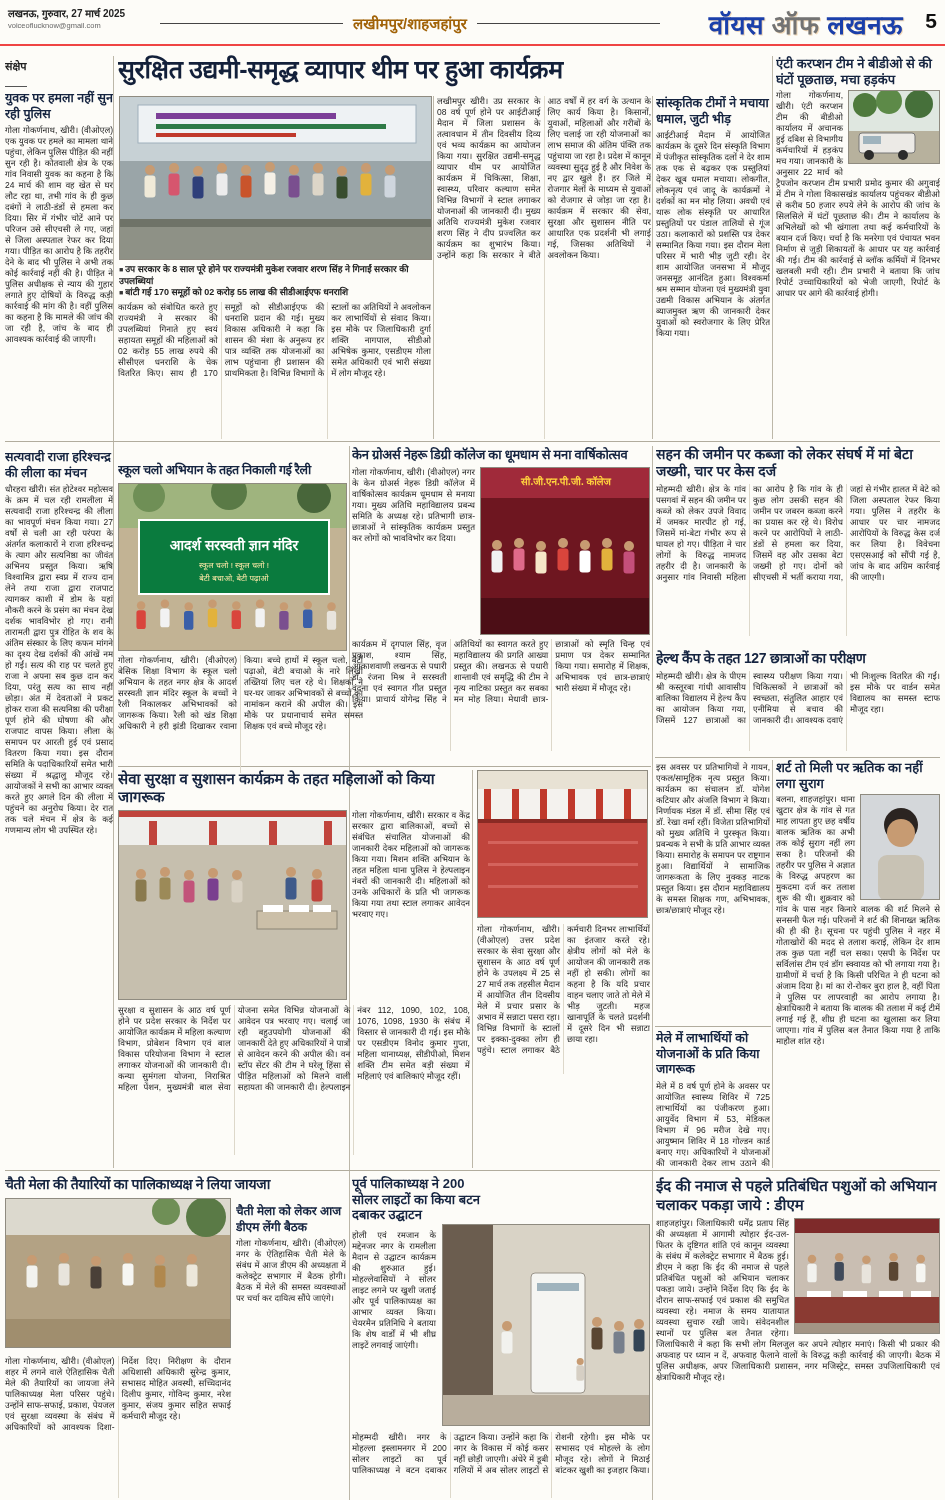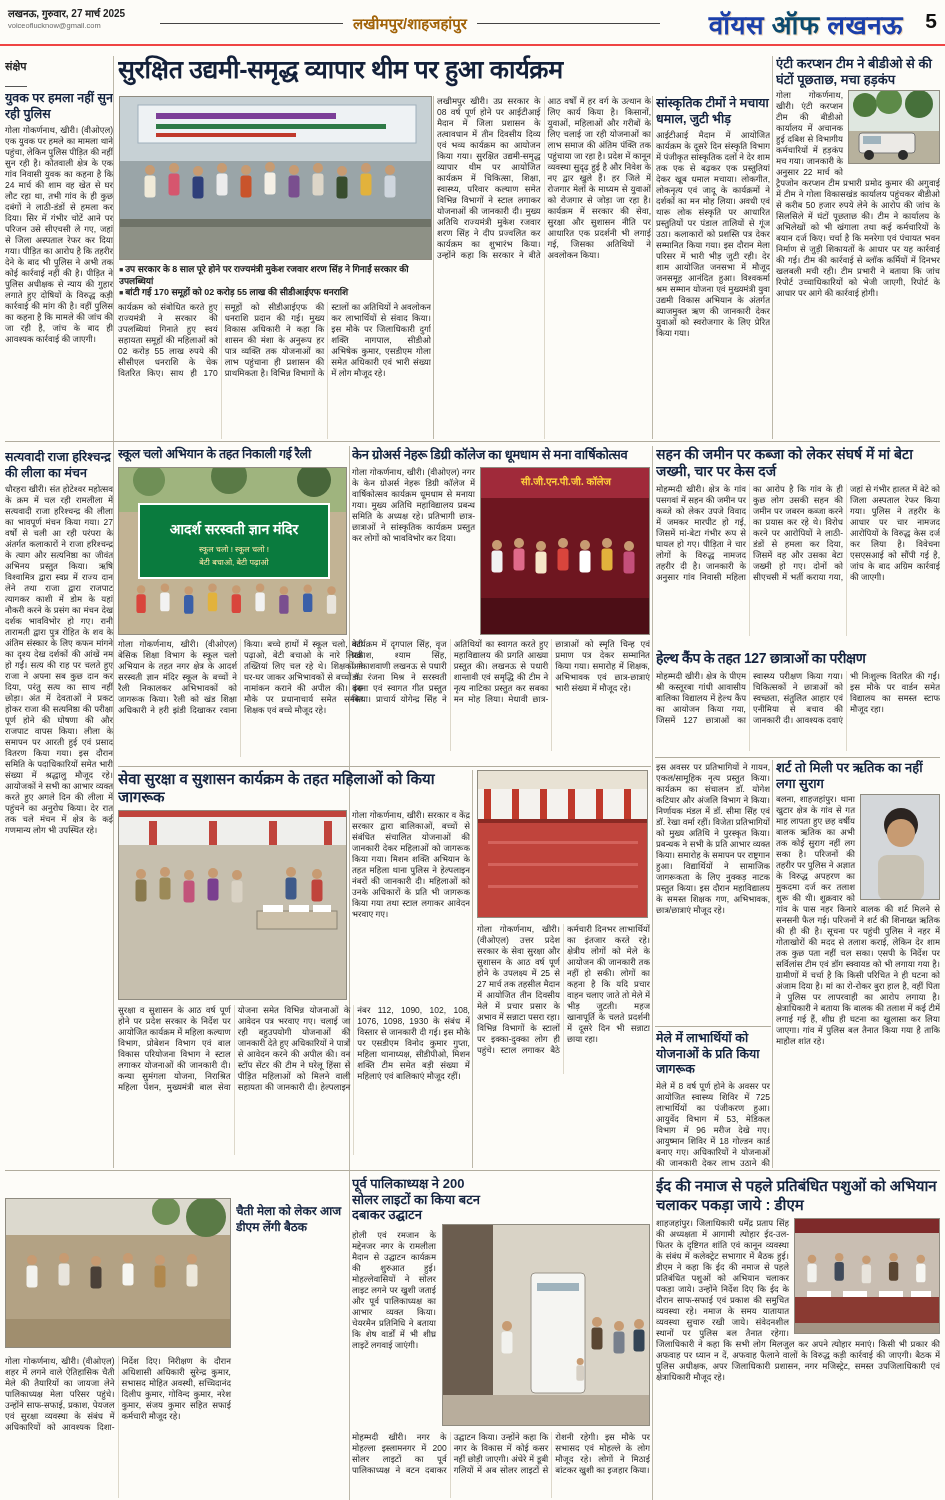--- a/index.html
+++ b/index.html
@@ -9,21 +9,21 @@
   svg text { font-family:inherit; }
 
   
   .mast { position:absolute; left:0; top:0; width:945px; height:46px; border-bottom:2px solid #ef4444; background:#fdfcf8; }
   .mast-date { position:absolute; left:8px; top:6px; font-size:10px; font-weight:bold; color:#222; }
   .mast-mail { position:absolute; left:8px; top:21px; font-size:7.5px; color:#666; }
   .mast-center { position:absolute; left:160px; top:13px; width:500px; display:flex; align-items:center; gap:10px; }
   .mast-center::before,.mast-center::after { content:""; flex:1; border-top:1px solid #444; }
   .mast-edition { font-size:15px; font-weight:bold; color:#a16207; white-space:nowrap; }
   .mast-title { position:absolute; right:42px; top:6px; font-size:26px; font-weight:900; letter-spacing:0.5px; color:#1b3faa; text-shadow:1px 1px 0 #f2d9b8; white-space:nowrap; }
-  .mast-title .of { color:#0c4a6e; }
+  .mast-title .of { color:#737373; }
   .mast-page { position:absolute; right:8px; top:9px; font-size:21px; font-weight:bold; color:#111; }
 
   
   .hl-xl { font-size:25px; line-height:31px; font-weight:800; color:#13203a; letter-spacing:-0.3px; }
   .hl-lg { font-size:20px; line-height:25px; font-weight:800; color:#181818; text-align:center; }
   .hl-md { font-size:14px; line-height:17px; font-weight:bold; color:#152440; margin-bottom:4px; }
   .nowrap { white-space:nowrap; letter-spacing:-0.3px; }
   .hl-sm { font-size:12.5px; line-height:15.5px; font-weight:bold; color:#152440; margin-bottom:3px; }
   .kicker { display:inline-block; font-size:11px; font-weight:bold; color:#222; border-bottom:1px solid #555; padding-bottom:13px; margin-bottom:4px; }
 
@@ -148,21 +148,21 @@
       </svg>
     </div>
     <p class="bt">गोला गोकर्णनाथ, खीरी। एंटी करप्शन टीम की बीडीओ कार्यालय में अचानक हुई दबिश से विभागीय कर्मचारियों में हड़कंप मच गया। जानकारी के अनुसार 22 मार्च को ट्रैपजोन करप्शन टीम प्रभारी प्रमोद कुमार की अगुवाई में टीम ने गोला विकासखंड कार्यालय पहुंचकर बीडीओ से करीब 50 हजार रुपये लेने के आरोप की जांच के सिलसिले में घंटों पूछताछ की। टीम ने कार्यालय के अभिलेखों को भी खंगाला तथा कई कर्मचारियों के बयान दर्ज किए। चर्चा है कि मनरेगा एवं पंचायत भवन निर्माण से जुड़ी शिकायतों के आधार पर यह कार्रवाई की गई। टीम की कार्रवाई से ब्लॉक कर्मियों में दिनभर खलबली मची रही। टीम प्रभारी ने बताया कि जांच रिपोर्ट उच्चाधिकारियों को भेजी जाएगी, रिपोर्ट के आधार पर आगे की कार्रवाई होगी।</p>
   </section>
 
   <section class="abs" style="left:5px;top:450px;width:108px;height:714px">
     <h3 class="hl-sm">सत्यवादी राजा हरिश्चन्द्र की लीला का मंचन</h3>
     <p class="bt">धौरहरा खीरी। संत होटेश्वर महोत्सव के क्रम में चल रही रामलीला में सत्यवादी राजा हरिश्चन्द्र की लीला का भावपूर्ण मंचन किया गया। 27 वर्षों से चली आ रही परंपरा के अंतर्गत कलाकारों ने राजा हरिश्चन्द्र के त्याग और सत्यनिष्ठा का जीवंत अभिनय प्रस्तुत किया। ऋषि विश्वामित्र द्वारा स्वप्न में राज्य दान लेने तथा राजा द्वारा राजपाट त्यागकर काशी में डोम के यहां नौकरी करने के प्रसंग का मंचन देख दर्शक भावविभोर हो गए। रानी तारामती द्वारा पुत्र रोहित के शव के अंतिम संस्कार के लिए कफन मांगने का दृश्य देख दर्शकों की आंखें नम हो गईं। सत्य की राह पर चलते हुए राजा ने अपना सब कुछ दान कर दिया, परंतु सत्य का साथ नहीं छोड़ा। अंत में देवताओं ने प्रकट होकर राजा की सत्यनिष्ठा की परीक्षा पूर्ण होने की घोषणा की और राजपाट वापस किया। लीला के समापन पर आरती हुई एवं प्रसाद वितरण किया गया। इस दौरान समिति के पदाधिकारियों समेत भारी संख्या में श्रद्धालु मौजूद रहे। आयोजकों ने सभी का आभार व्यक्त करते हुए अगले दिन की लीला में पहुंचने का अनुरोध किया। देर रात तक चले मंचन में क्षेत्र के कई गणमान्य लोग भी उपस्थित रहे।</p>
   </section>
 
-  <section class="abs" style="left:118px;top:446px;width:245px;height:320px">
+  <section class="abs" style="left:118px;top:462px;width:245px;height:320px">
     <h3 class="hl-md nowrap" style="font-size:12.5px">स्कूल चलो अभियान के तहत निकाली गई रैली</h3>
     <div class="photo" style="width:229px;height:168px">
       <svg width="229" height="168" viewBox="0 0 229 168">
         <rect width="229" height="168" fill="#c2b394"></rect>
         <rect width="229" height="44" fill="#9fb47e"></rect>
         <circle cx="30" cy="12" r="16" fill="#6f8f56"></circle>
           <circle cx="110" cy="8" r="18" fill="#5a7a46"></circle>
           <circle cx="195" cy="12" r="17" fill="#48663a"></circle>
         <rect x="20" y="36" width="190" height="74" fill="#0a7b3e" stroke="#ffffff" stroke-width="2"></rect>
         <text x="115" y="66" text-anchor="middle" font-size="14" font-weight="bold" fill="#ffffff">आदर्श सरस्वती ज्ञान मंदिर</text>
@@ -278,38 +278,40 @@
         <rect y="48" width="171" height="4" fill="#8a2a24"></rect>
         <rect x="10" y="70" width="150" height="3" fill="#d4635c"></rect>
         <rect x="10" y="92" width="150" height="3" fill="#d4635c"></rect>
         <rect x="10" y="114" width="150" height="3" fill="#d4635c"></rect>
       </svg>
     </div>
     <p class="bt cols2" style="height:150px;margin-top:6px">गोला गोकर्णनाथ, खीरी। (वीओएल) उत्तर प्रदेश सरकार के सेवा सुरक्षा और सुशासन के आठ वर्ष पूर्ण होने के उपलक्ष्य में 25 से 27 मार्च तक तहसील मैदान में आयोजित तीन दिवसीय मेले में प्रचार प्रसार के अभाव में सन्नाटा पसरा रहा। विभिन्न विभागों के स्टालों पर इक्का-दुक्का लोग ही पहुंचे। स्टाल लगाकर बैठे कर्मचारी दिनभर लाभार्थियों का इंतजार करते रहे। क्षेत्रीय लोगों को मेले के आयोजन की जानकारी तक नहीं हो सकी। लोगों का कहना है कि यदि प्रचार वाहन चलाए जाते तो मेले में भीड़ जुटती। महज खानापूर्ति के चलते प्रदर्शनी में दूसरे दिन भी सन्नाटा छाया रहा।</p>
   </section>
 
   <section class="abs" style="left:5px;top:1176px;width:341px;height:322px">
+    <h3 class="hl-md nowrap" style="position:absolute;left:0;top:0;width:341px">चैती मेला की तैयारियों का पालिकाध्यक्ष ने लिया जायजा</h3>
     <div class="photo" style="position:absolute;left:0;top:22px;width:226px;height:150px">
       <svg width="226" height="150" viewBox="0 0 226 150">
         <rect width="226" height="150" fill="#b3a284"></rect>
         <rect width="226" height="36" fill="#dcd9ce"></rect>
         <circle cx="200" cy="18" r="20" fill="#5a7a46"></circle>
           <circle cx="160" cy="12" r="14" fill="#6f8f56"></circle>
         <use href="#pp" x="20" y="56" style="color:#f2f2ee"></use>
         <use href="#pp" x="52" y="54" style="color:#e8e4dc"></use>
         <use href="#pp" x="84" y="57" style="color:#4a4038"></use>
         <use href="#pp" x="116" y="54" style="color:#f6f6f2"></use>
         <use href="#pp" x="148" y="56" style="color:#b0884e"></use>
         <use href="#pp" x="180" y="55" style="color:#ece7da"></use>
         <rect y="120" width="226" height="30" fill="#a08e6e"></rect>
       </svg>
     </div>
     <p class="bt cols2" style="position:absolute;left:0;top:180px;width:226px;height:142px">गोला गोकर्णनाथ, खीरी। (वीओएल) शहर में लगने वाले ऐतिहासिक चैती मेले की तैयारियों का जायजा लेने पालिकाध्यक्ष मेला परिसर पहुंचे। उन्होंने साफ-सफाई, प्रकाश, पेयजल एवं सुरक्षा व्यवस्था के संबंध में अधिकारियों को आवश्यक दिशा-निर्देश दिए। निरीक्षण के दौरान अधिशासी अधिकारी सुरेन्द्र कुमार, सभासद मोहित अवस्थी, सच्चिदानंद दिलीप कुमार, गोविन्द कुमार, नरेश कुमार, संजय कुमार सहित सफाई कर्मचारी मौजूद रहे।</p>
     <div style="position:absolute;left:231px;top:22px;width:110px;height:300px;overflow:hidden">
       <h4 class="hl-sm" style="font-size:12px;margin-top:6px">चैती मेला को लेकर आज डीएम लेंगी बैठक</h4>
+      <p class="bt">गोला गोकर्णनाथ, खीरी। (वीओएल) नगर के ऐतिहासिक चैती मेले के संबंध में आज डीएम की अध्यक्षता में कलेक्ट्रेट सभागार में बैठक होगी। बैठक में मेले की समस्त व्यवस्थाओं पर चर्चा कर दायित्व सौंपे जाएंगे।</p>
     </div>
   </section>
 
   <section class="abs" style="left:352px;top:1176px;width:298px;height:322px">
     <h3 class="hl-sm" style="position:absolute;left:0;top:0;width:130px;font-size:13px">पूर्व पालिकाध्यक्ष ने 200 सोलर लाइटों का किया बटन दबाकर उद्घाटन</h3>
     <div class="photo" style="position:absolute;left:90px;top:48px;width:208px;height:202px">
       <svg width="208" height="202" viewBox="0 0 208 202">
         <rect width="208" height="202" fill="#d9d3c6"></rect>
         <rect width="50" height="202" fill="#6b5d4f"></rect>
         <rect x="88" y="48" width="54" height="120" rx="4" fill="#f5f5f2" stroke="#9a948a"></rect>

